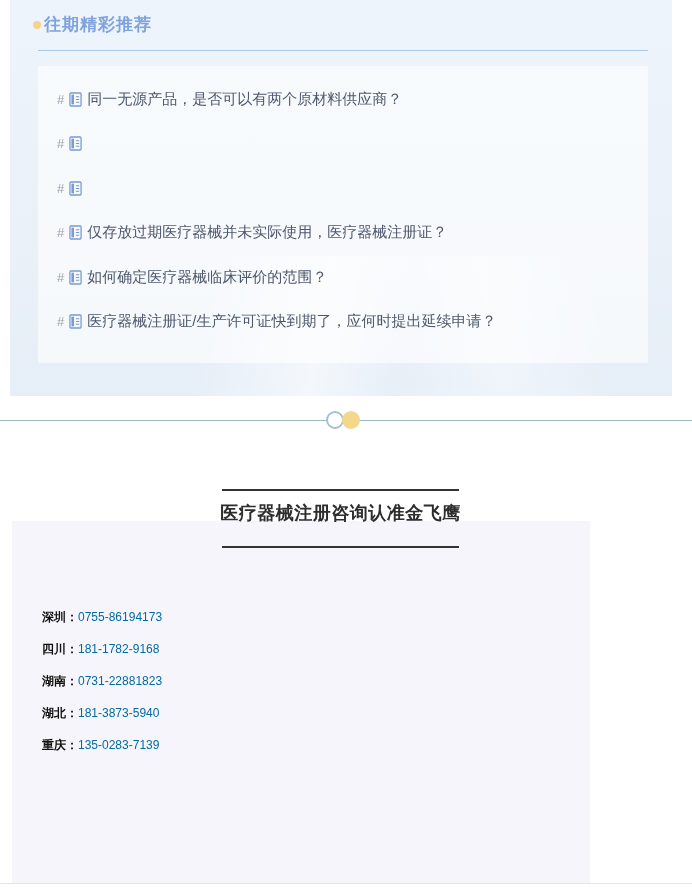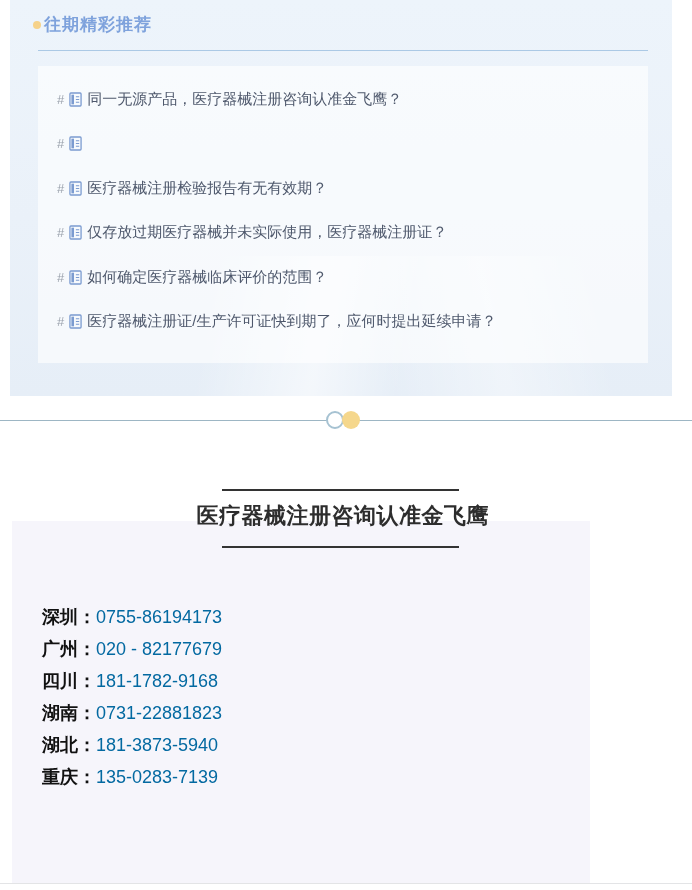--- a/index.html
+++ b/index.html
@@ -74,28 +74,28 @@
     position:absolute; left:12px; top:521px; width:578px; height:362px;
     background:#f6f5fb; z-index:0;
   }
   .title-rule {
     position:absolute; left:222px; width:237px; height:2px; background:#333333; z-index:2;
   }
   .title-rule-top { top:489px; }
   .title-rule-bottom { top:546px; }
   .section-title {
     position:absolute; left:192px; top:501px; width:297px;
-    text-align:right; font-size:22px; font-weight:bold; color:#2d2d2d;
+    text-align:center; font-size:18px; font-weight:bold; color:#2d2d2d;
     white-space:nowrap; z-index:2; letter-spacing:0.5px;
   }
   .contact-list {
     position:absolute; left:42px; top:601px; z-index:1;
     display:flex; flex-direction:column;
   }
-  .contact-row { height:32px; display:flex; align-items:center; font-size:18px; }
+  .contact-row { height:32px; display:flex; align-items:center; font-size:12px; }
   .region { font-weight:bold; color:#111111; }
   .phone { color:#0369a1; }
 
   .bottom-hairline {
     position:absolute; left:0; top:883px; width:692px; height:1px; background:#e3e4e6;
   }
 </style>
 </head>
 <body>
 
@@ -110,40 +110,39 @@
 
     <div class="list-panel">
 
       <a class="rec-item">
         <span class="hash">#</span>
         <svg class="doc-icon" viewBox="0 0 14 16">
             <rect x="1" y="1" width="12" height="14" rx="1" fill="none" stroke="#7b9bd0" stroke-width="1.4"></rect>
             <rect x="2.6" y="2.8" width="2.8" height="10.4" fill="#7b9bd0"></rect>
             <path d="M7.4 5h3.6M7.4 8h3.6M7.4 11h3.6" stroke="#7b9bd0" stroke-width="1.2"></path>
           </svg>
-        <span class="rec-text">同一无源产品，医疗器械注册咨询认准金飞鹰？</span>
-      </a>
-
-      <a class="rec-item">
-        <span class="hash">#</span>
-        <svg class="doc-icon" viewBox="0 0 14 16">
-            <rect x="1" y="1" width="12" height="14" rx="1" fill="none" stroke="#7b9bd0" stroke-width="1.4"></rect>
-            <rect x="2.6" y="2.8" width="2.8" height="10.4" fill="#7b9bd0"></rect>
-            <path d="M7.4 5h3.6M7.4 8h3.6M7.4 11h3.6" stroke="#7b9bd0" stroke-width="1.2"></path>
-          </svg>
-      </a>
-
-      <a class="rec-item">
-        <span class="hash">#</span>
-        <svg class="doc-icon" viewBox="0 0 14 16">
-            <rect x="1" y="1" width="12" height="14" rx="1" fill="none" stroke="#7b9bd0" stroke-width="1.4"></rect>
-            <rect x="2.6" y="2.8" width="2.8" height="10.4" fill="#7b9bd0"></rect>
-            <path d="M7.4 5h3.6M7.4 8h3.6M7.4 11h3.6" stroke="#7b9bd0" stroke-width="1.2"></path>
-          </svg>
-        <span class="rec-text">医疗器械注册检验报告有无有效期？</span>
+        <span class="rec-text">同一无源产品，是否可以有两个原材料供应商？</span>
+      </a>
+
+      <a class="rec-item">
+        <span class="hash">#</span>
+        <svg class="doc-icon" viewBox="0 0 14 16">
+            <rect x="1" y="1" width="12" height="14" rx="1" fill="none" stroke="#7b9bd0" stroke-width="1.4"></rect>
+            <rect x="2.6" y="2.8" width="2.8" height="10.4" fill="#7b9bd0"></rect>
+            <path d="M7.4 5h3.6M7.4 8h3.6M7.4 11h3.6" stroke="#7b9bd0" stroke-width="1.2"></path>
+          </svg>
+      </a>
+
+      <a class="rec-item">
+        <span class="hash">#</span>
+        <svg class="doc-icon" viewBox="0 0 14 16">
+            <rect x="1" y="1" width="12" height="14" rx="1" fill="none" stroke="#7b9bd0" stroke-width="1.4"></rect>
+            <rect x="2.6" y="2.8" width="2.8" height="10.4" fill="#7b9bd0"></rect>
+            <path d="M7.4 5h3.6M7.4 8h3.6M7.4 11h3.6" stroke="#7b9bd0" stroke-width="1.2"></path>
+          </svg>
       </a>
 
       <a class="rec-item">
         <span class="hash">#</span>
         <svg class="doc-icon" viewBox="0 0 14 16">
             <rect x="1" y="1" width="12" height="14" rx="1" fill="none" stroke="#7b9bd0" stroke-width="1.4"></rect>
             <rect x="2.6" y="2.8" width="2.8" height="10.4" fill="#7b9bd0"></rect>
             <path d="M7.4 5h3.6M7.4 8h3.6M7.4 11h3.6" stroke="#7b9bd0" stroke-width="1.2"></path>
           </svg>
         <span class="rec-text">仅存放过期医疗器械并未实际使用，医疗器械注册证？</span>
@@ -182,24 +181,20 @@
   <div class="title-rule title-rule-top"></div>
   <div class="section-title">医疗器械注册咨询认准金飞鹰</div>
   <div class="title-rule title-rule-bottom"></div>
 
   <div class="contact-list">
     <div class="contact-row">
       <span class="region">深圳：</span>
       <span class="phone">0755-86194173</span>
     </div>
     <div class="contact-row">
-      <span class="region">广州：</span>
-      <span class="phone">020 - 82177679</span>
-    </div>
-    <div class="contact-row">
       <span class="region">四川：</span>
       <span class="phone">181-1782-9168</span>
     </div>
     <div class="contact-row">
       <span class="region">湖南：</span>
       <span class="phone">0731-22881823</span>
     </div>
     <div class="contact-row">
       <span class="region">湖北：</span>
       <span class="phone">181-3873-5940</span>

